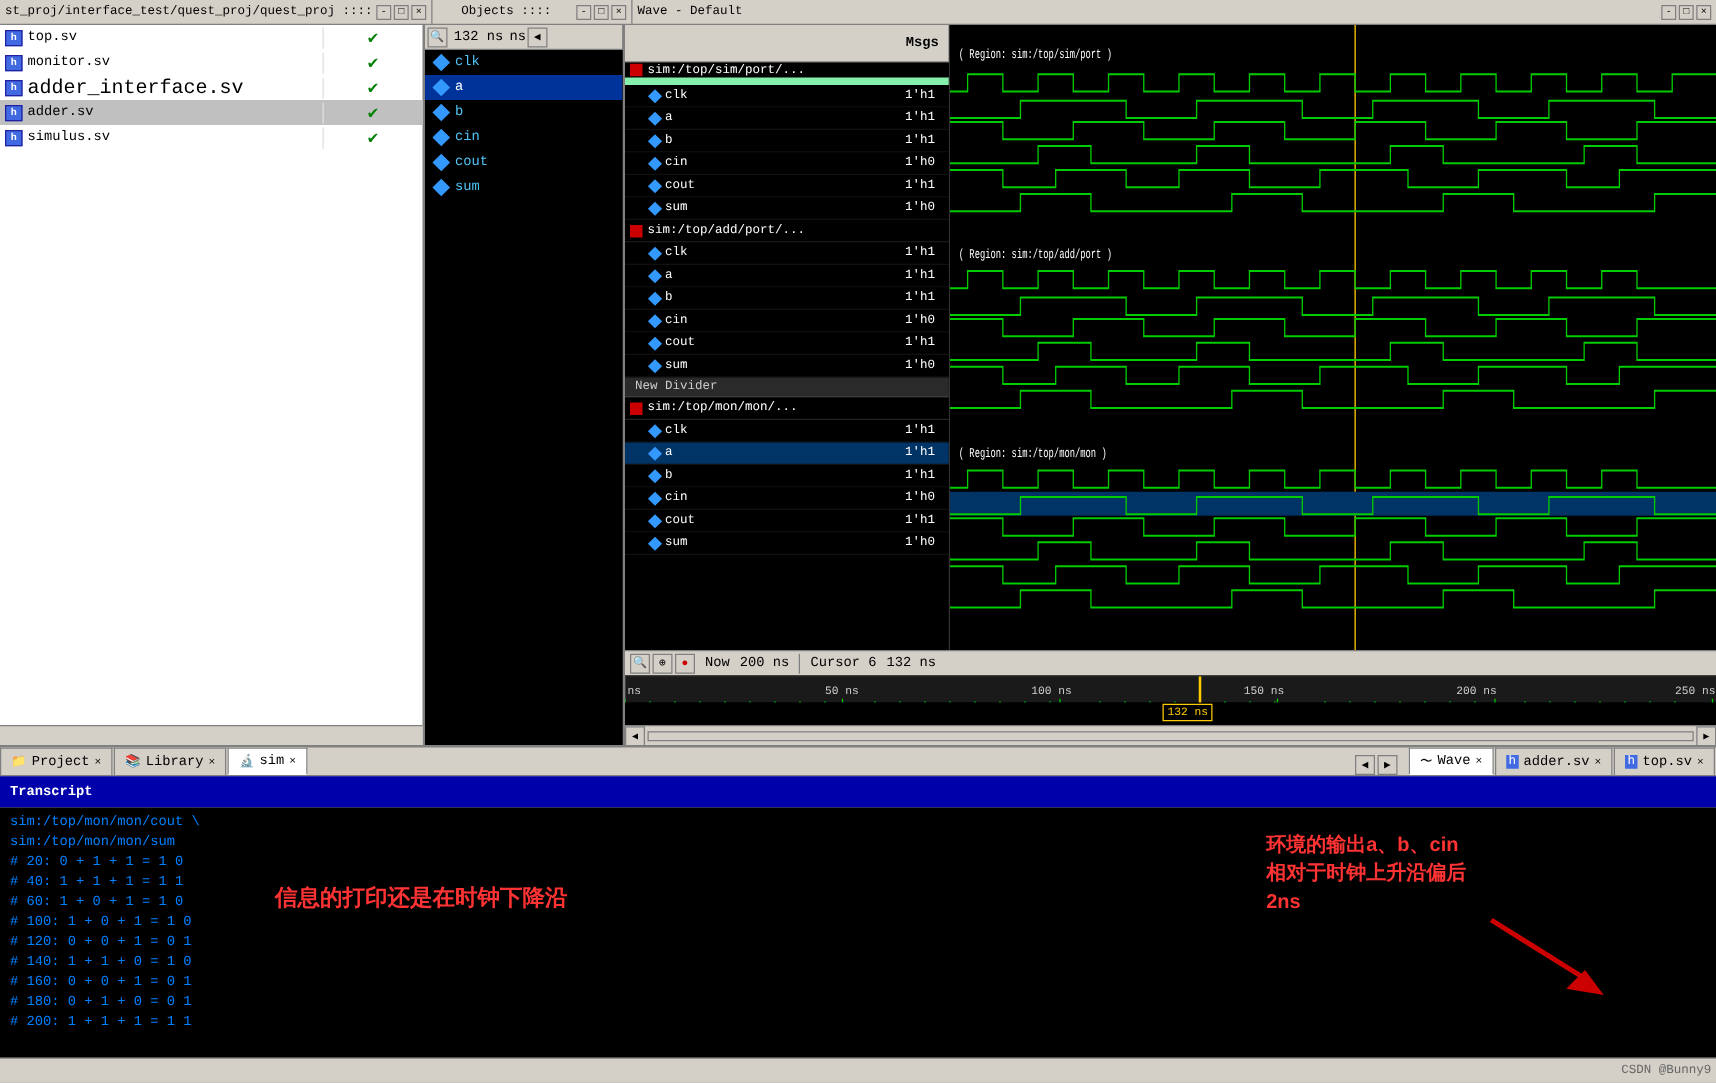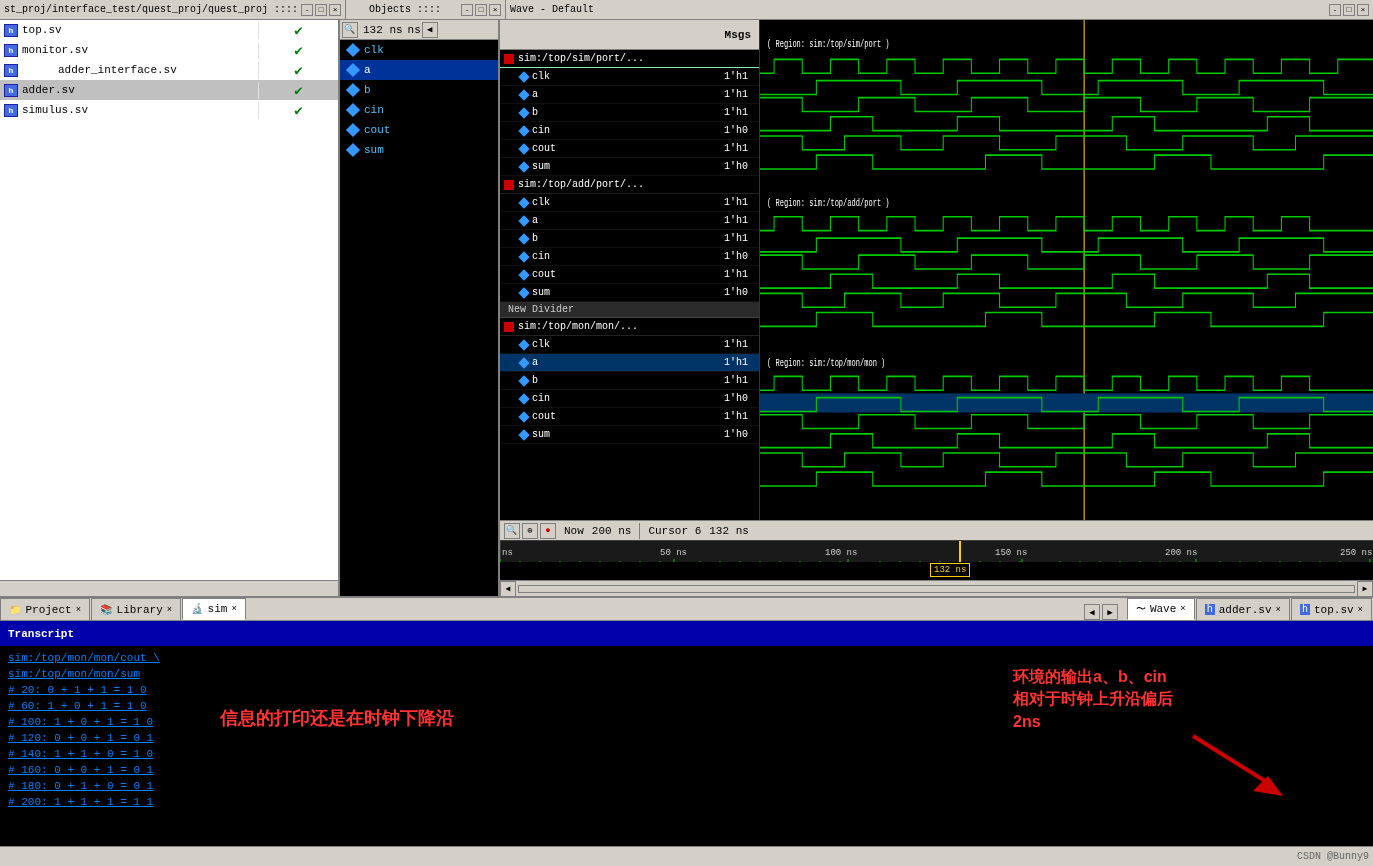--- a/index.html
+++ b/index.html
@@ -48,21 +48,21 @@
           <span style="flex:1;font-size:11px;">top.sv</span>
           <span style="width:80px;text-align:center;color:#008000;font-size:14px;border-left:1px solid #e0e0e0;">✔</span>
         </div>
         <div style="display:flex; align-items:center; height:20px; padding-left:4px; cursor:pointer;">
           <div style="width:14px;height:13px;background:#4169e1;border:1px solid #2020a0;color:white;font-size:8px;font-weight:bold;display:flex;align-items:center;justify-content:center;margin-right:4px;flex-shrink:0;">h</div>
           <span style="flex:1;font-size:11px;">monitor.sv</span>
           <span style="width:80px;text-align:center;color:#008000;font-size:14px;border-left:1px solid #e0e0e0;">✔</span>
         </div>
         <div style="display:flex; align-items:center; height:20px; padding-left:4px; cursor:pointer;">
           <div style="width:14px;height:13px;background:#4169e1;border:1px solid #2020a0;color:white;font-size:8px;font-weight:bold;display:flex;align-items:center;justify-content:center;margin-right:4px;flex-shrink:0;">h</div>
-          <span style="flex:1;font-size:11px;margin-left:36px;">adder_interface.sv</span>
+          <span style="flex:1;font-size:16px;">adder_interface.sv</span>
           <span style="width:80px;text-align:center;color:#008000;font-size:14px;border-left:1px solid #e0e0e0;">✔</span>
         </div>
         <div style="display:flex; align-items:center; height:20px; padding-left:4px; cursor:pointer; background:#c0c0c0;">
           <div style="width:14px;height:13px;background:#4169e1;border:1px solid #2020a0;color:white;font-size:8px;font-weight:bold;display:flex;align-items:center;justify-content:center;margin-right:4px;flex-shrink:0;">h</div>
           <span style="flex:1;font-size:11px;">adder.sv</span>
           <span style="width:80px;text-align:center;color:#008000;font-size:14px;border-left:1px solid #e0e0e0;">✔</span>
         </div>
         <div style="display:flex; align-items:center; height:20px; padding-left:4px; cursor:pointer;">
           <div style="width:14px;height:13px;background:#4169e1;border:1px solid #2020a0;color:white;font-size:8px;font-weight:bold;display:flex;align-items:center;justify-content:center;margin-right:4px;flex-shrink:0;">h</div>
           <span style="flex:1;font-size:11px;">simulus.sv</span>
@@ -110,21 +110,21 @@
       </div>
     </div>
 
     <div style="flex:1; display:flex; flex-direction:column; background:#000; overflow:hidden;">
 
       <div style="display:flex; flex:1; overflow:hidden;">
 
         <div style="width:260px; flex-shrink:0; background:#000; border-right:1px solid #333; display:flex; flex-direction:column;">
           <div style="height:30px;background:#d4d0c8;border-bottom:1px solid #808080;display:flex;align-items:center;justify-content:flex-end;padding-right:8px;font-size:11px;font-weight:bold;">Msgs</div>
 
-          <div style="display:flex;align-items:center;height:18px;padding-left:4px;background:#000;border-bottom:1px solid #86efac;cursor:pointer;">
+          <div style="display:flex;align-items:center;height:18px;padding-left:4px;background:#000;border-bottom:6px solid #86efac;cursor:pointer;">
             <div style="width:10px;height:10px;background:#cc0000;margin-right:4px;flex-shrink:0;"></div>
             <span style="color:#ffffff;font-size:10px;">sim:/top/sim/port/...</span>
           </div>
           <div style="display:flex;align-items:center;height:18px;padding-left:20px;background:#000;border-bottom:1px solid #111;cursor:pointer;">
             <div style="width:8px;height:8px;background:#3399ff;transform:rotate(45deg);margin-right:4px;flex-shrink:0;"></div>
             <span style="color:#ffffff;font-size:10px;flex:1;">clk</span>
               <span style="color:#ffffff;font-size:10px;width:35px;">1'h1</span>
           </div>
           <div style="display:flex;align-items:center;height:18px;padding-left:20px;background:#000;border-bottom:1px solid #111;cursor:pointer;">
             <div style="width:8px;height:8px;background:#3399ff;transform:rotate(45deg);margin-right:4px;flex-shrink:0;"></div>
@@ -405,24 +405,25 @@
       <span style="font-size:10px;background:#4169e1;color:#fff;padding:0 2px;">h</span>
       <span>top.sv</span>
       <span style="font-size:9px;cursor:pointer;">×</span>
     </div>
   </div>
 
   <div style="display:flex;flex-direction:column;">
     <div style="height:25px;background:#0000aa;display:flex;align-items:center;padding-left:8px;color:white;font-size:11px;font-weight:bold;">
       <span>Transcript</span>
     </div>
-    <div style="height:200px;background:#000000;color:#0080ff;font-size:11px;padding:4px 8px;overflow-y:auto;font-family:'Courier New',monospace;position:relative;text-decoration:underline;">
+    <div style="height:200px;background:#000000;color:#0080ff;font-size:11px;padding:4px 8px;overflow-y:auto;font-family:'Courier New',monospace;position:relative;">
       <div style="line-height:16px;">sim:/top/mon/mon/cout \</div>
       <div style="line-height:16px;">sim:/top/mon/mon/sum</div>
       <div style="line-height:16px;"># 20: 0 + 1 + 1 = 1 0</div>
+      <div style="line-height:16px;"># 40: 1 + 1 + 1 = 1 1</div>
       <div style="line-height:16px;"># 60: 1 + 0 + 1 = 1 0</div>
       <div style="line-height:16px;"># 100: 1 + 0 + 1 = 1 0</div>
       <div style="line-height:16px;"># 120: 0 + 0 + 1 = 0 1</div>
       <div style="line-height:16px;"># 140: 1 + 1 + 0 = 1 0</div>
       <div style="line-height:16px;"># 160: 0 + 0 + 1 = 0 1</div>
       <div style="line-height:16px;"># 180: 0 + 1 + 0 = 0 1</div>
       <div style="line-height:16px;"># 200: 1 + 1 + 1 = 1 1</div>
 
       <div style="position:absolute;left:220px;top:60px;color:#ff3333;font-size:18px;font-weight:bold;font-family:'SimHei',sans-serif;">信息的打印还是在时钟下降沿</div>
 

